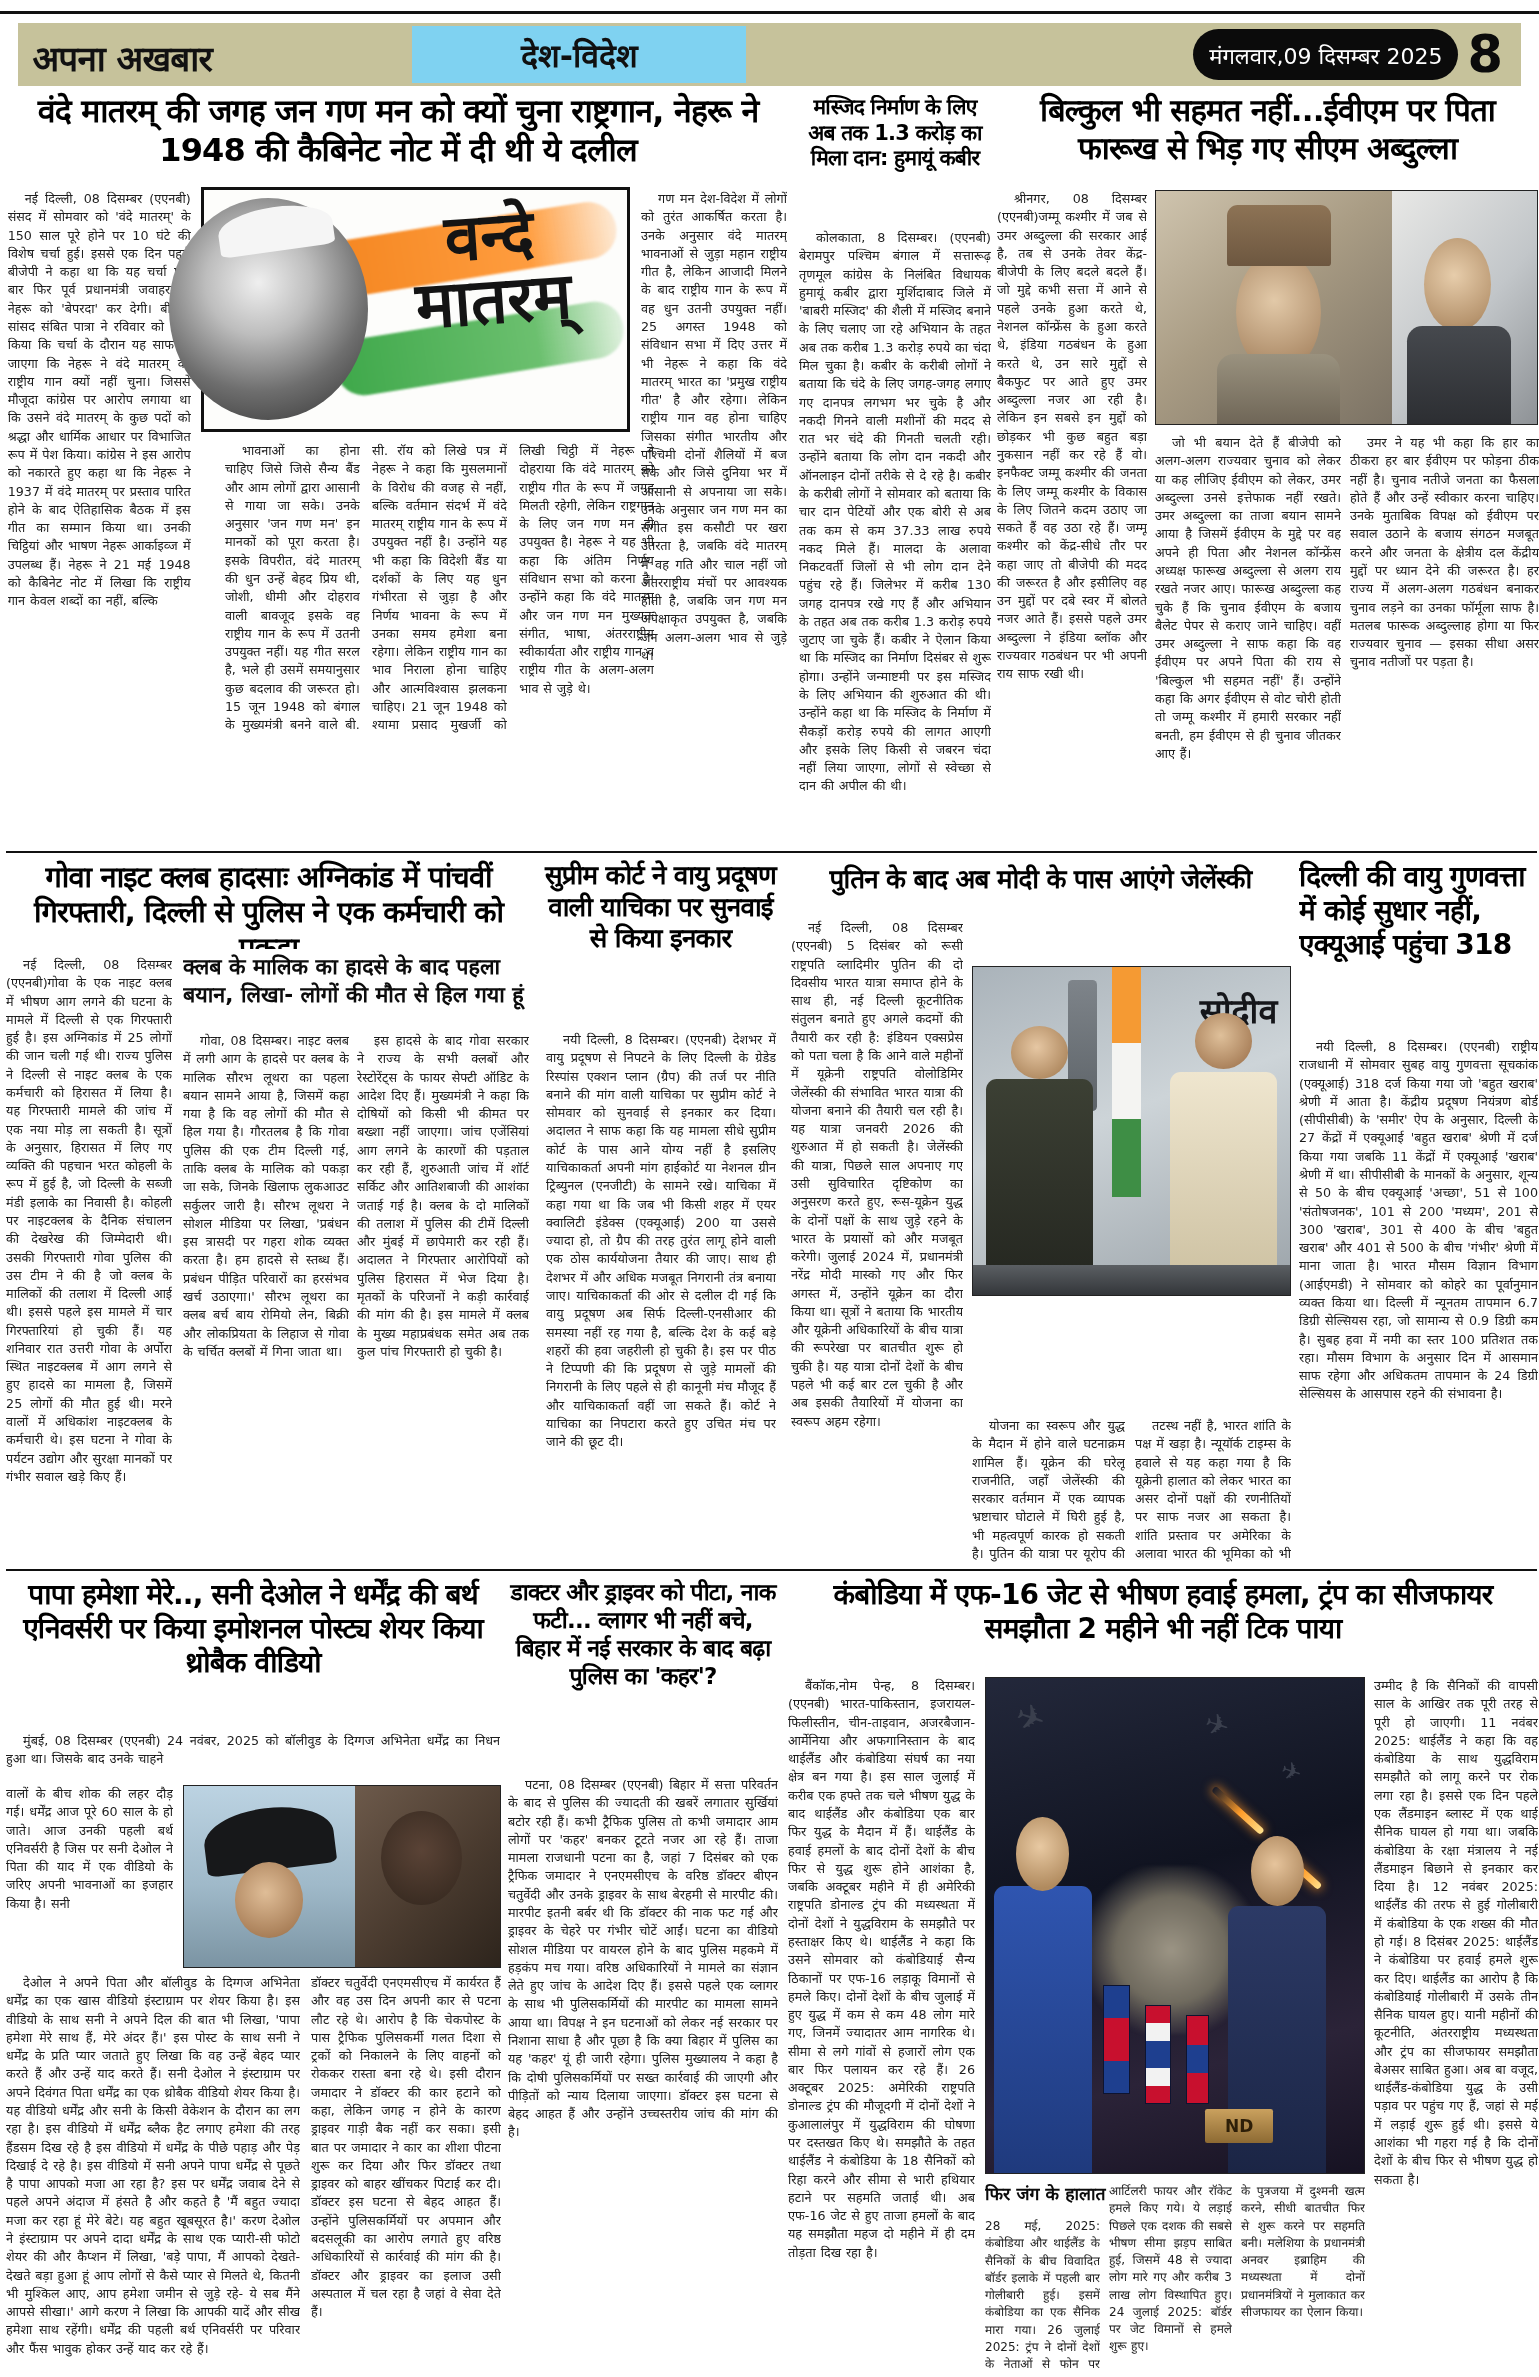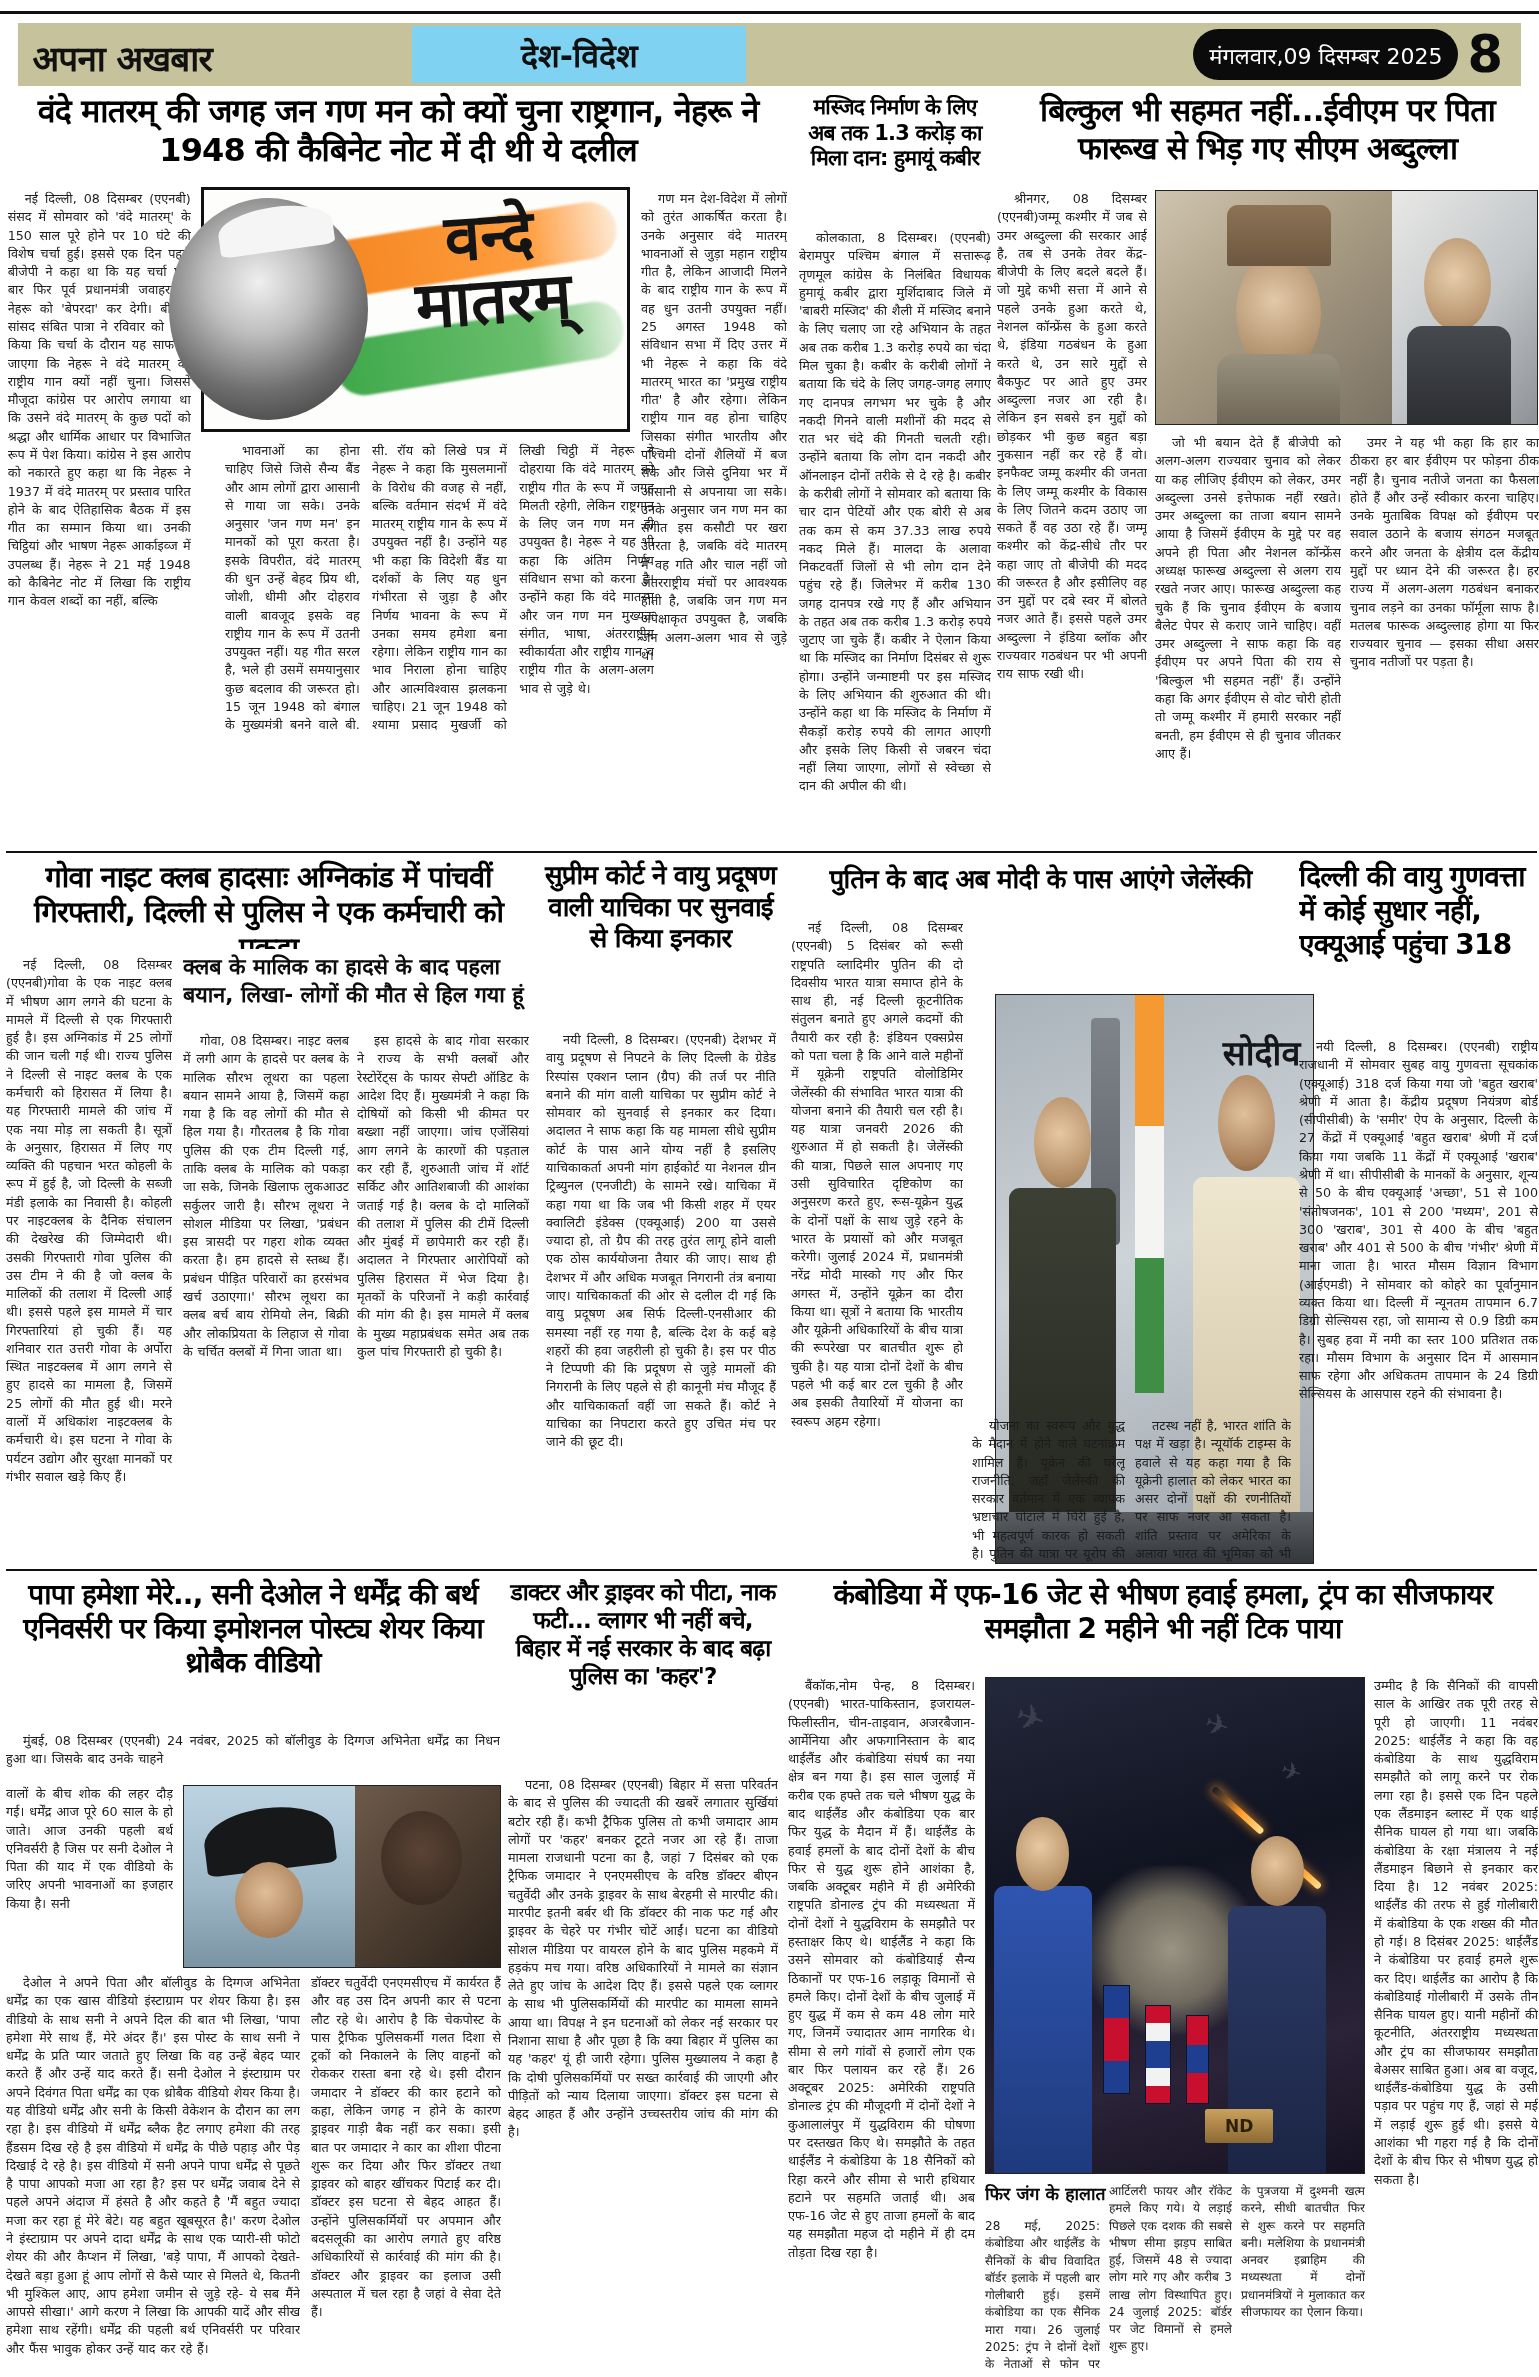--- a/index.html
+++ b/index.html
@@ -100,21 +100,21 @@
   <div class="abs subhl" style="left:183px;top:953px;width:347px;height:74px;font-size:21.5px;">क्लब के मालिक का हादसे के बाद पहला बयान, लिखा- लोगों की मौत से हिल गया हूं</div>
   <div class="abs col" style="left:183px;top:1032px;width:166px;height:531px;">गोवा, 08 दिसम्बर। नाइट क्लब में लगी आग के हादसे पर क्लब के मालिक सौरभ लूथरा का पहला बयान सामने आया है, जिसमें कहा गया है कि वह लोगों की मौत से हिल गया है। गौरतलब है कि गोवा पुलिस की एक टीम दिल्ली गई, ताकि क्लब के मालिक को पकड़ा जा सके, जिनके खिलाफ लुकआउट सर्कुलर जारी है। सौरभ लूथरा ने सोशल मीडिया पर लिखा, 'प्रबंधन इस त्रासदी पर गहरा शोक व्यक्त करता है। हम हादसे से स्तब्ध हैं। प्रबंधन पीड़ित परिवारों का हरसंभव खर्च उठाएगा।' सौरभ लूथरा का क्लब बर्च बाय रोमियो लेन, बिक्री और लोकप्रियता के लिहाज से गोवा के चर्चित क्लबों में गिना जाता था।</div>
   <div class="abs col" style="left:357px;top:1032px;width:172px;height:531px;">इस हादसे के बाद गोवा सरकार ने राज्य के सभी क्लबों और रेस्टोरेंट्स के फायर सेफ्टी ऑडिट के आदेश दिए हैं। मुख्यमंत्री ने कहा कि दोषियों को किसी भी कीमत पर बख्शा नहीं जाएगा। जांच एजेंसियां आग लगने के कारणों की पड़ताल कर रही हैं, शुरुआती जांच में शॉर्ट सर्किट और आतिशबाजी की आशंका जताई गई है। क्लब के दो मालिकों की तलाश में पुलिस की टीमें दिल्ली और मुंबई में छापेमारी कर रही हैं। अदालत ने गिरफ्तार आरोपियों को पुलिस हिरासत में भेज दिया है। मृतकों के परिजनों ने कड़ी कार्रवाई की मांग की है। इस मामले में क्लब के मुख्य महाप्रबंधक समेत अब तक कुल पांच गिरफ्तारी हो चुकी है।</div>
 
   <div class="abs hl" style="left:537px;top:860px;width:247px;height:163px;font-size:26px;">सुप्रीम कोर्ट ने वायु प्रदूषण वाली याचिका पर सुनवाई से किया इनकार</div>
   <div class="abs col" style="left:546px;top:1031px;width:230px;height:532px;">नयी दिल्ली, 8 दिसम्बर। (एएनबी) देशभर में वायु प्रदूषण से निपटने के लिए दिल्ली के ग्रेडेड रिस्पांस एक्शन प्लान (ग्रैप) की तर्ज पर नीति बनाने की मांग वाली याचिका पर सुप्रीम कोर्ट ने सोमवार को सुनवाई से इनकार कर दिया। अदालत ने साफ कहा कि यह मामला सीधे सुप्रीम कोर्ट के पास आने योग्य नहीं है इसलिए याचिकाकर्ता अपनी मांग हाईकोर्ट या नेशनल ग्रीन ट्रिब्युनल (एनजीटी) के सामने रखे। याचिका में कहा गया था कि जब भी किसी शहर में एयर क्वालिटी इंडेक्स (एक्यूआई) 200 या उससे ज्यादा हो, तो ग्रैप की तरह तुरंत लागू होने वाली एक ठोस कार्ययोजना तैयार की जाए। साथ ही देशभर में और अधिक मजबूत निगरानी तंत्र बनाया जाए। याचिकाकर्ता की ओर से दलील दी गई कि वायु प्रदूषण अब सिर्फ दिल्ली-एनसीआर की समस्या नहीं रह गया है, बल्कि देश के कई बड़े शहरों की हवा जहरीली हो चुकी है। इस पर पीठ ने टिप्पणी की कि प्रदूषण से जुड़े मामलों की निगरानी के लिए पहले से ही कानूनी मंच मौजूद हैं और याचिकाकर्ता वहीं जा सकते हैं। कोर्ट ने याचिका का निपटारा करते हुए उचित मंच पर जाने की छूट दी।</div>
 
   <div class="abs hl" style="left:791px;top:864px;width:499px;height:48px;font-size:26px;">पुतिन के बाद अब मोदी के पास आएंगे जेलेंस्की</div>
   <div class="abs col" style="left:791px;top:919px;width:172px;height:646px;">नई दिल्ली, 08 दिसम्बर (एएनबी) 5 दिसंबर को रूसी राष्ट्रपति व्लादिमीर पुतिन की दो दिवसीय भारत यात्रा समाप्त होने के साथ ही, नई दिल्ली कूटनीतिक संतुलन बनाते हुए अगले कदमों की तैयारी कर रही है: इंडियन एक्सप्रेस को पता चला है कि आने वाले महीनों में यूक्रेनी राष्ट्रपति वोलोडिमिर जेलेंस्की की संभावित भारत यात्रा की योजना बनाने की तैयारी चल रही है। यह यात्रा जनवरी 2026 की शुरुआत में हो सकती है। जेलेंस्की की यात्रा, पिछले साल अपनाए गए उसी सुविचारित दृष्टिकोण का अनुसरण करते हुए, रूस-यूक्रेन युद्ध के दोनों पक्षों के साथ जुड़े रहने के भारत के प्रयासों को और मजबूत करेगी। जुलाई 2024 में, प्रधानमंत्री नरेंद्र मोदी मास्को गए और फिर अगस्त में, उन्होंने यूक्रेन का दौरा किया था। सूत्रों ने बताया कि भारतीय और यूक्रेनी अधिकारियों के बीच यात्रा की रूपरेखा पर बातचीत शुरू हो चुकी है। यह यात्रा दोनों देशों के बीच पहले भी कई बार टल चुकी है और अब इसकी तैयारियों में योजना का स्वरूप अहम रहेगा।</div>
 
-  <div class="abs ph" style="left:972px;top:994px;width:319px;height:570px;background:linear-gradient(160deg,#aab3ba 0%,#cdd4d8 45%,#9aa2a8 100%);margin-left:23px;">
+  <div class="abs ph" style="left:972px;top:966px;width:319px;height:330px;background:linear-gradient(160deg,#aab3ba 0%,#cdd4d8 45%,#9aa2a8 100%);">
     <div class="flagband" style="left:44%;top:0;width:9%;height:70%;background:linear-gradient(#f59a33 0 33%,#f4f4f2 33% 66%,#3e8e45 66% 100%);"></div>
     <div style="position:absolute;left:30%;top:4%;width:9%;height:40%;background:linear-gradient(#7e848a,#5d6artifact368 90%);background:linear-gradient(#7e848a,#5d6368);border-radius:4.6px;"></div>
     <div class="overlay-word" style="right:4%;top:6%;font-size:34px;color:#15161a;">सोदीव</div>
     <div class="sil" style="left:4%;top:34%;width:34%;height:66%;background:linear-gradient(#3c4034,#23251f);"></div>
     <div class="head-c" style="left:12%;top:18%;width:18%;height:16%;background:radial-gradient(circle at 45% 40%,#e6c7a3,#b08a61 75%,#8b6a47);"></div>
     <div class="sil" style="left:62%;top:32%;width:34%;height:68%;background:linear-gradient(#efe6cf,#cbbf9f);"></div>
     <div class="head-c" style="left:70%;top:14%;width:18%;height:17%;background:radial-gradient(circle at 45% 40%,#dfc09a,#a9805a 75%,#85613d);"></div>
     <div style="position:absolute;left:0;bottom:0;width:100%;height:9%;background:linear-gradient(#5b5f63,#33363a);"></div>
   </div>
 

